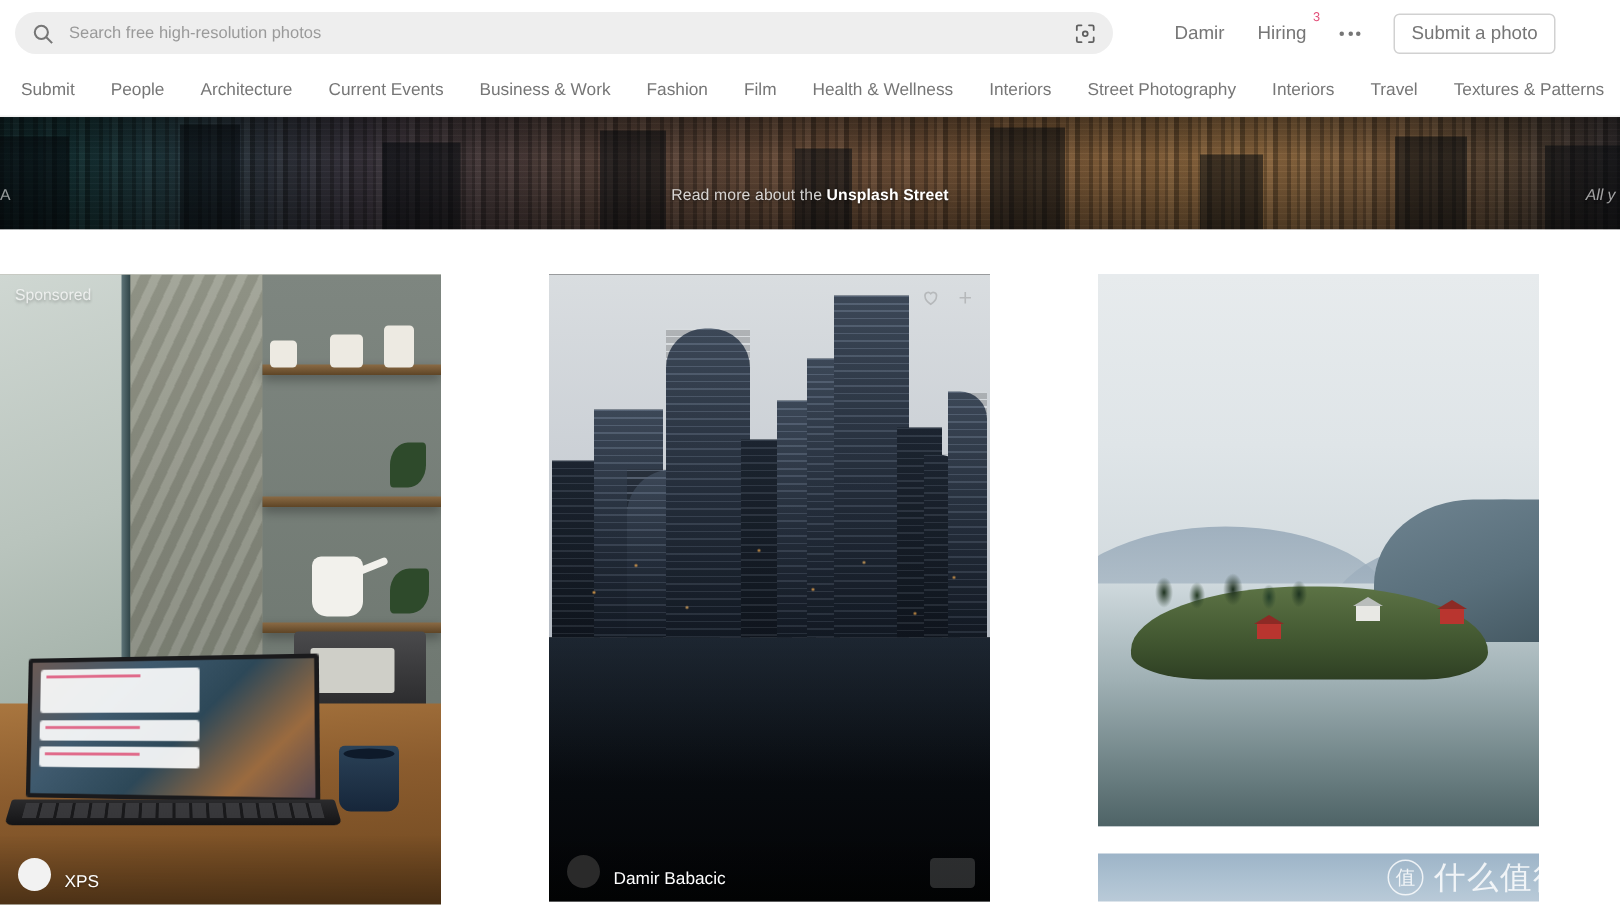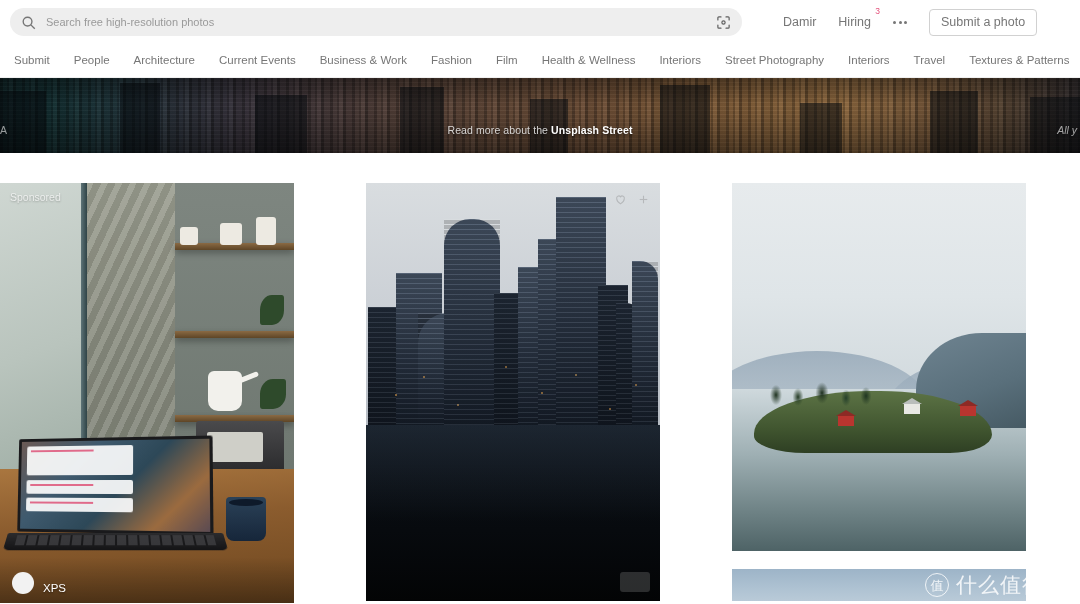--- a/index.html
+++ b/index.html
@@ -651,20 +651,24 @@
           </span>
           <span>
             <svg width="13" height="13" viewBox="0 0 24 24" fill="none" stroke="#6b6b6b" stroke-width="2">
               <line x1="12" y1="5" x2="12" y2="19"></line>
                 <line x1="5" y1="12" x2="19" y2="12"></line>
             </svg>
           </span>
         </div>
 
         <div class="dl-btn"></div>
+        <div class="photo-footer">
+          <div class="avatar" style="background:#2a2a2a;"></div>
+          <div class="author">Damir Babacic</div>
+        </div>
       </div>
     </div>
 
     <div class="col">
       <div class="photo p3">
         <div class="sky3"></div>
         <div class="hill h1"></div>
         <div class="hill h2"></div>
         <div class="hill h3"></div>
         <div class="sea"></div>

